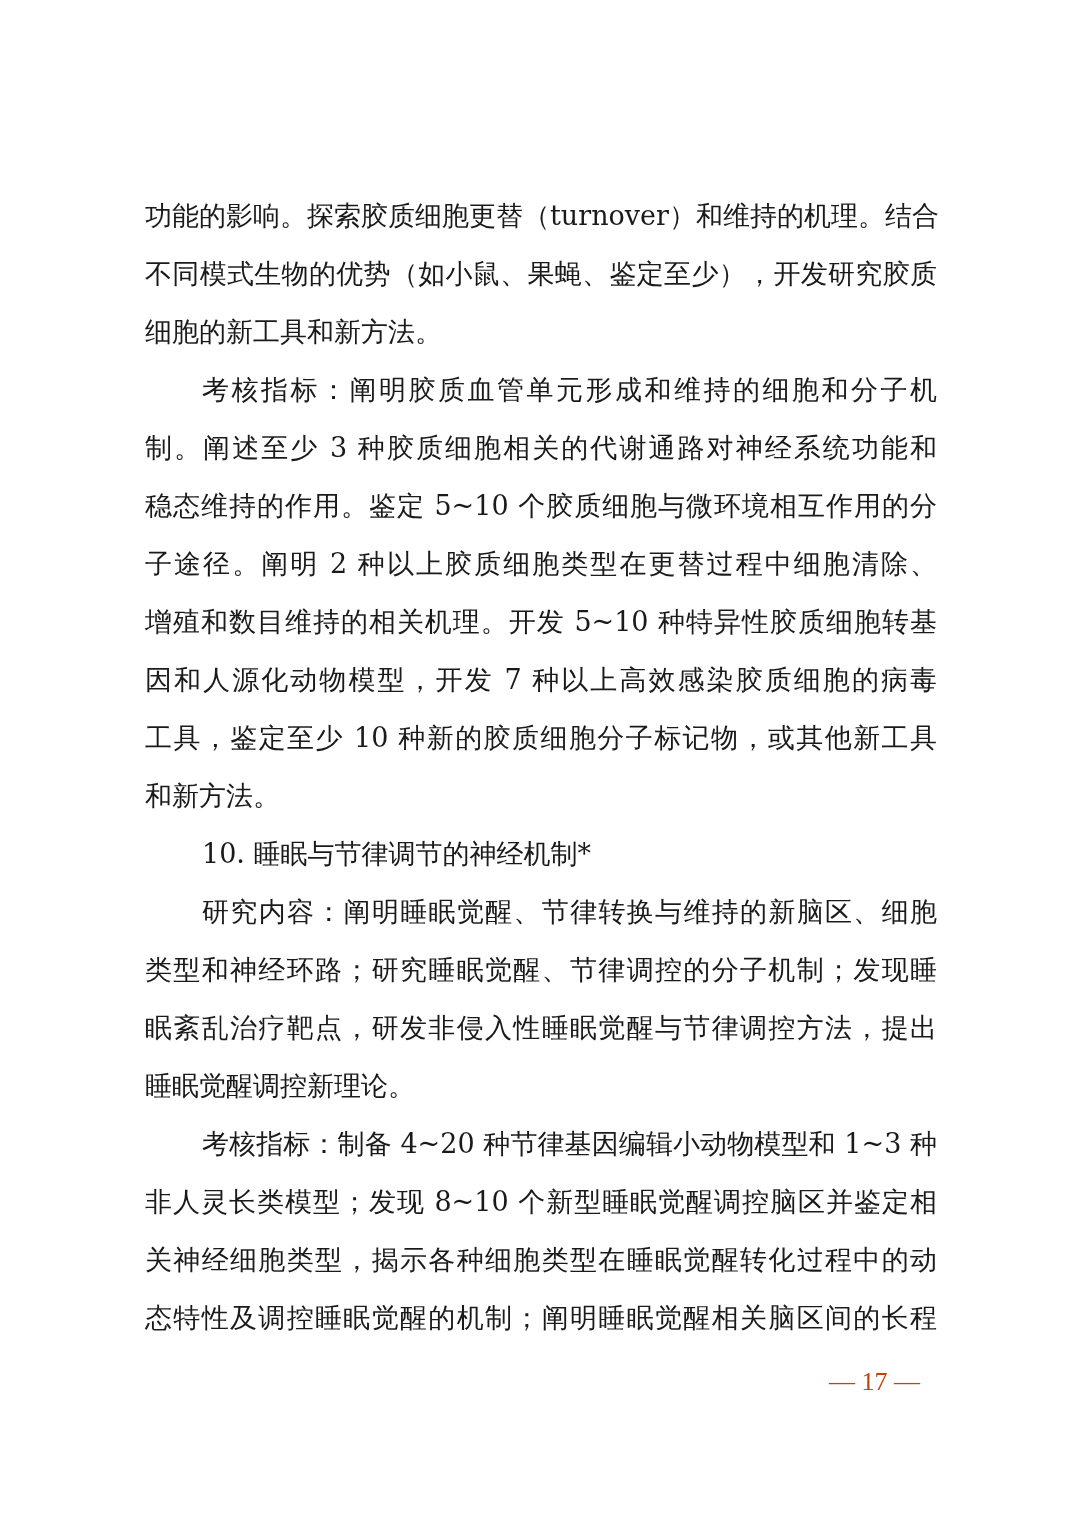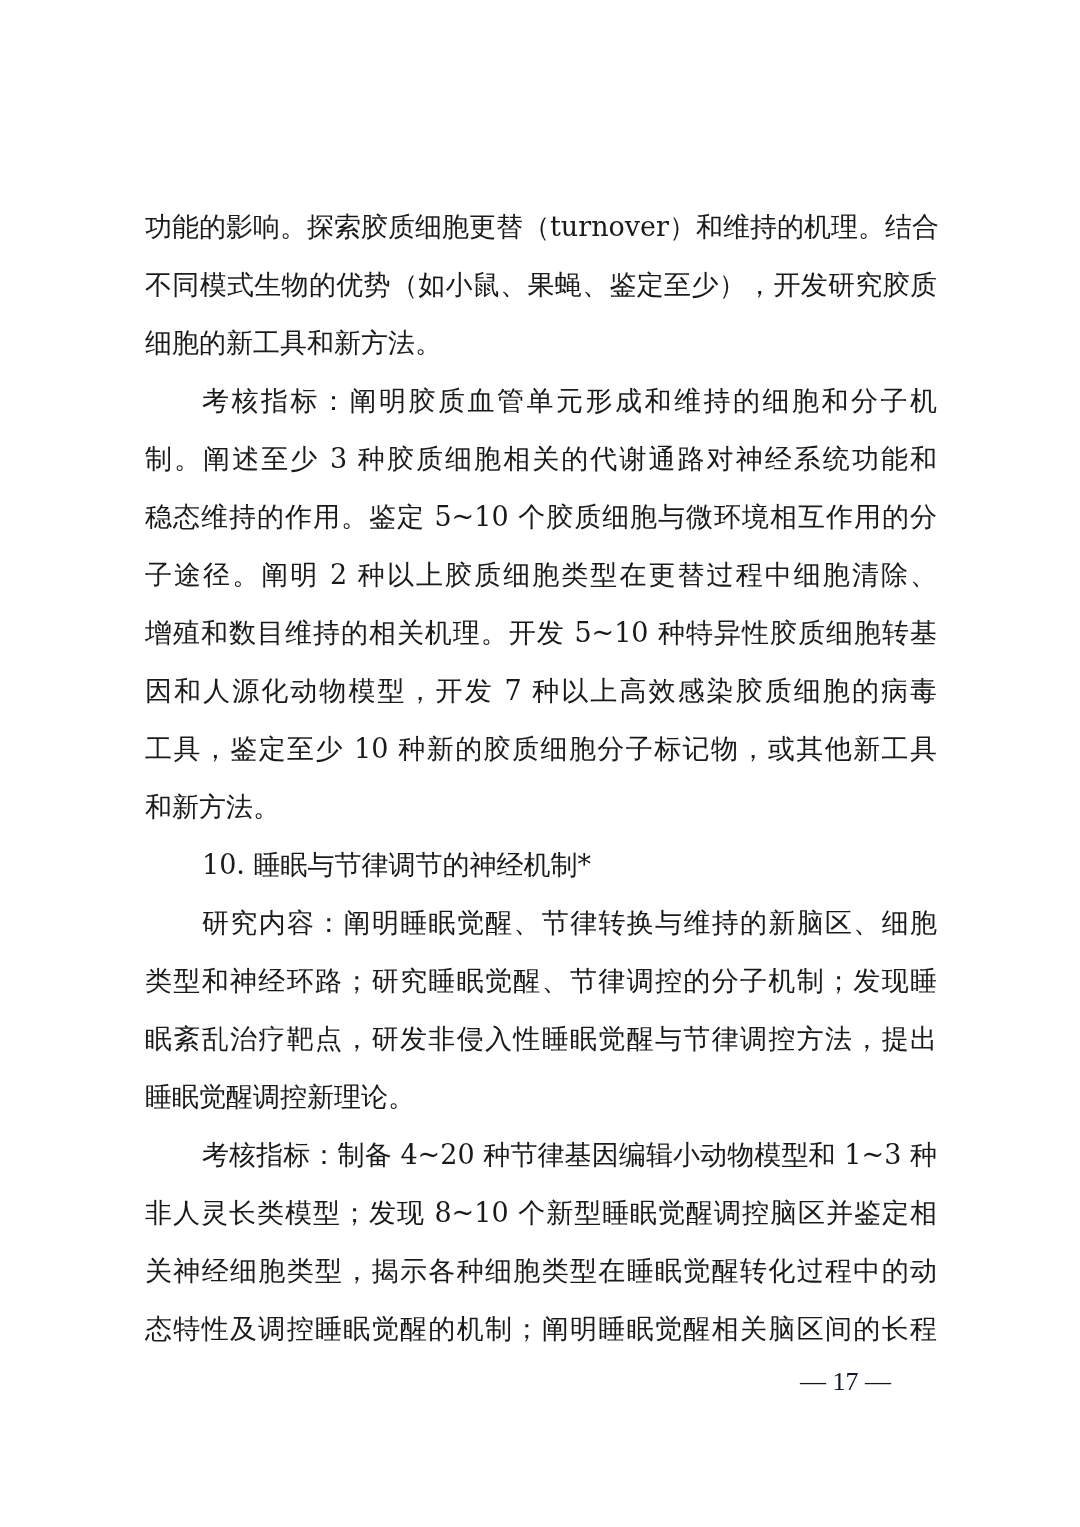--- a/index.html
+++ b/index.html
@@ -11,21 +11,21 @@
       width: 1080px;
       height: 1527px;
       position: relative;
       overflow: hidden;
       font-family: "DejaVu Serif", "Liberation Serif", serif;
       color: #1a1a1a;
     }
     .page {
       position: absolute;
       left: 145px;
-      top: 198px;
+      top: 187px;
       width: 792px;
     }
     .line {
       height: 58px;
       line-height: 58px;
       font-size: 27px;
       white-space: nowrap;
       text-align: justify;
       text-align-last: justify;
       letter-spacing: 0px;
@@ -38,24 +38,24 @@
     }
     .heading {
       font-weight: normal;
       text-align-last: left;
     }
     .page-number {
       position: absolute;
       left: 800px;
       top: 1362px;
       width: 120px;
-      text-align: left;
+      text-align: right;
       font-family: "Liberation Serif", serif;
       font-size: 26px;
-      color: #0f172a;
+      color: #c2410c;
       line-height: 40px;
     }
   </style>
 </head>
 <body>
 
 <div class="page">
 
   <div>
     <div class="line">功能的影响。探索胶质细胞更替（turnover）和维持的机理。结合</div>

